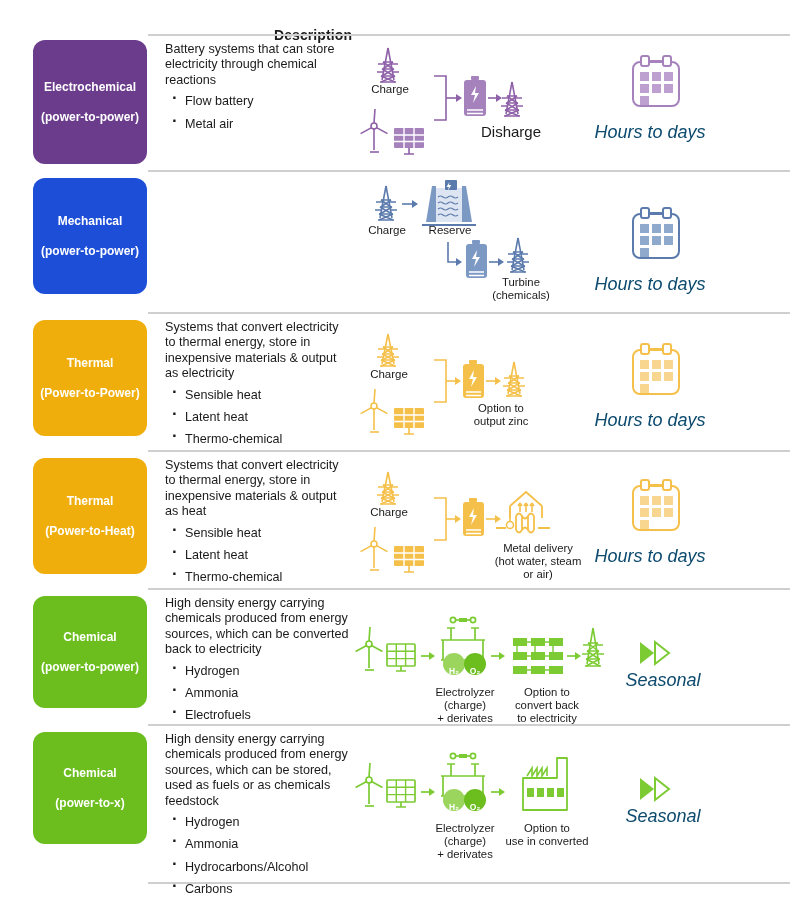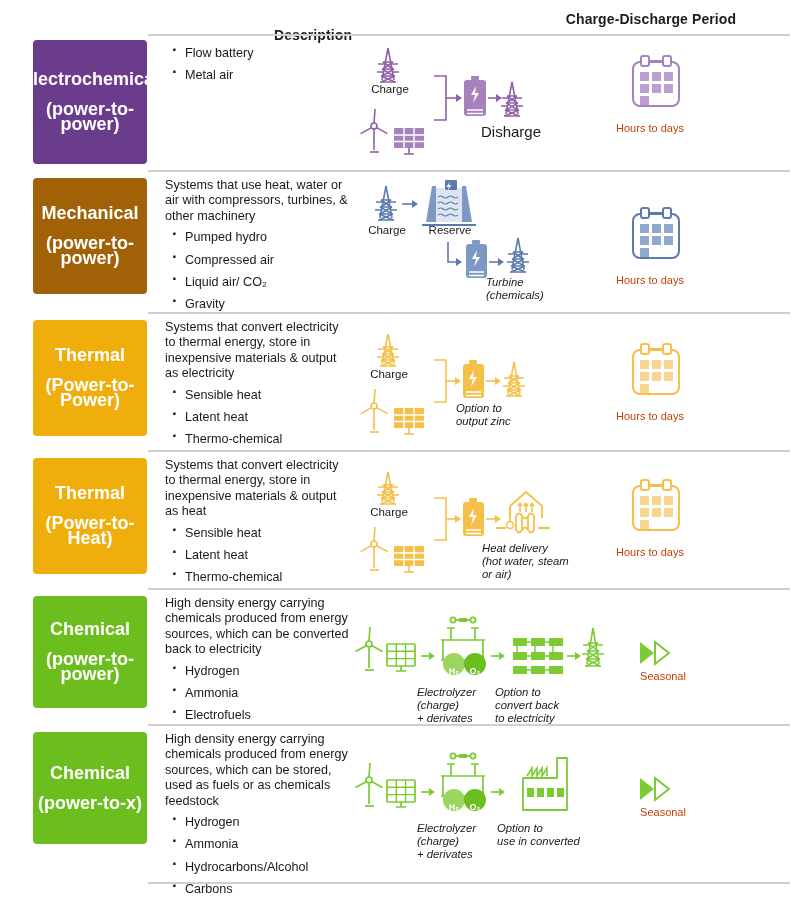--- a/index.html
+++ b/index.html
@@ -28,23 +28,23 @@
   }
   .rule{
     position:absolute; left:148px; width:642px; height:2px;
     background:#cfcfcf;
   }
 
   
   .row{position:absolute; left:0; width:808px;}
   .swatch{
     position:absolute; left:33px; width:114px;
-    border-radius:4px;
+    border-radius:12px;
     display:flex; align-items:center; justify-content:center;
-    color:#ffffff; font-size:18px; font-weight:bold; line-height:15px;
+    color:#ffffff; font-size:12px; font-weight:bold; line-height:15px;
     text-align:center;
   }
   .swatch span{display:block;}
   .desc{
     position:absolute; left:165px; width:185px;
     font-size:12.6px; line-height:15.4px; color:#1a1a1a;
   }
   .desc .lead{margin:0 0 6px 0;}
   .desc ul{margin:4px; padding:0; list-style:none;}
   .desc li{
@@ -52,44 +52,44 @@
     line-height:15.4px;
   }
   .desc li::before{
     content:"\00B7";
     position:absolute; left:3px; top:-4px;
     font-size:17px; font-weight:bold; line-height:15.4px;
   }
   .flow{position:absolute;}
   .period{position:absolute; text-align:center; width:170px;}
   .period .plabel{
-    font-size:11px; color:#c2410c; margin-top:6px;
-  }
-  .cap{font-size:11.3px; line-height:13px; color:#1a1a1a; font-style:italic;}
+    font-size:18px; color:#0c4a6e; margin-top:6px;font-style:italic;
+  }
+  .cap{font-size:11.3px; line-height:13px; color:#1a1a1a; text-align:center;}
   svg{display:block;}
 </style>
 </head>
 <body>
 
 <div class="sheet">
 
   <div class="header">
     <div class="hdr-desc">Description</div>
-    <div class="hdr-period">Charge-Discharge Period</div>
   </div>
   <div class="rule" style="top:34px"></div>
 
   <div class="row" style="top:40px;height:130px">
     <div class="swatch" style="top:0;height:124px;background:#6B3C8C">
       <span>
         <span>Electrochemical</span><br>
         <span>(power-to-power)</span>
       </span>
     </div>
     <div class="desc" style="top:2px">
+      <p class="lead">Battery systems that can store electricity through chemical reactions</p>
       <ul>
         <li>Flow battery</li>
         <li>Metal air</li>
       </ul>
     </div>
 
     <div class="flow" style="left:360px;top:2px">
       <svg width="170" height="120" viewBox="0 0 170 120">
         <g stroke="#8E61A8" fill="none" stroke-width="1.6">
           <path d="M28 6 L22 38 M28 6 L34 38 M20 40 h16 M21 34 h14 M22 27 h12 M23 20 h10"></path>
@@ -143,34 +143,25 @@
           <rect x="31" y="30" width="9" height="9" fill="#BEA0D0"></rect>
           <rect x="7" y="42" width="9" height="9" fill="#BEA0D0"></rect>
         </g>
       </svg>
       <div class="plabel">Hours to days</div>
     </div>
   </div>
   <div class="rule" style="top:170px"></div>
 
   <div class="row" style="top:178px;height:134px">
-    <div class="swatch" style="top:0;height:116px;background:#a16207">
+    <div class="swatch" style="top:0;height:116px;background:#1d4ed8">
       <span>
         <span>Mechanical</span><br>
         <span>(power-to-power)</span>
       </span>
-    </div>
-    <div class="desc" style="top:0">
-      <p class="lead">Systems that use heat, water or air with compressors, turbines, &amp; other machinery</p>
-      <ul>
-        <li>Pumped hydro</li>
-        <li>Compressed air</li>
-        <li>Liquid air/ CO₂</li>
-        <li>Gravity</li>
-      </ul>
     </div>
 
     <div class="flow" style="left:360px;top:2px">
       <svg width="200" height="126" viewBox="0 0 200 126">
         <g stroke="#5C7BAD" fill="none" stroke-width="1.6">
           <path d="M26 6 L20 38 M26 6 L32 38 M18 40 h16 M19 34 h14 M20 27 h12 M21 20 h10"></path>
           <path d="M20 27 l12 7 M32 27 l-12 7 M21 20 l10 7 M31 20 l-10 7 M19 34 l14 6 M33 34 l-14 6"></path>
           <path d="M16 22 h7 M29 22 h7 M15 30 h6 M31 30 h6"></path>
         </g>
         <path d="M42 24 h10" stroke="#5C7BAD" stroke-width="1.6"></path>
@@ -371,21 +362,21 @@
             <path d="M156 62 q3 5 6 0 q3 -5 6 0 q3 5 6 0"></path>
             <path d="M156 48 q3 -5 6 0 q3 5 6 0 q3 -5 6 0"></path>
           </g>
           <circle cx="150" cy="57" r="3.5" fill="none" stroke="#F5C04A" stroke-width="1.6"></circle>
           <path d="M150 53.5 v-14" stroke="#F5C04A" stroke-width="1.6"></path>
           <path d="M136 60 h10 M178 60 h12" stroke="#F5C04A" stroke-width="1.8"></path>
         </g>
       </svg>
       <div style="position:absolute;left:2px;top:38px;width:54px;text-align:center;font-size:11.5px;color:#1a1a1a">Charge</div>
       <div class="cap" style="position:absolute;left:122px;top:74px;width:112px">
-        <div>Heat delivery</div>
+        <div>Metal delivery</div>
         <div>(hot water, steam</div>
         <div>or air)</div>
       </div>
     </div>
 
     <div class="period" style="left:565px;top:20px">
       <svg width="170" height="62" viewBox="0 0 170 62">
         <g transform="translate(68,0)">
           <rect x="0" y="8" width="46" height="44" rx="7" fill="none" stroke="#F5C04A" stroke-width="2"></rect>
           <rect x="8" y="2" width="8" height="10" rx="2" fill="#ffffff" stroke="#F5C04A" stroke-width="2"></rect>

